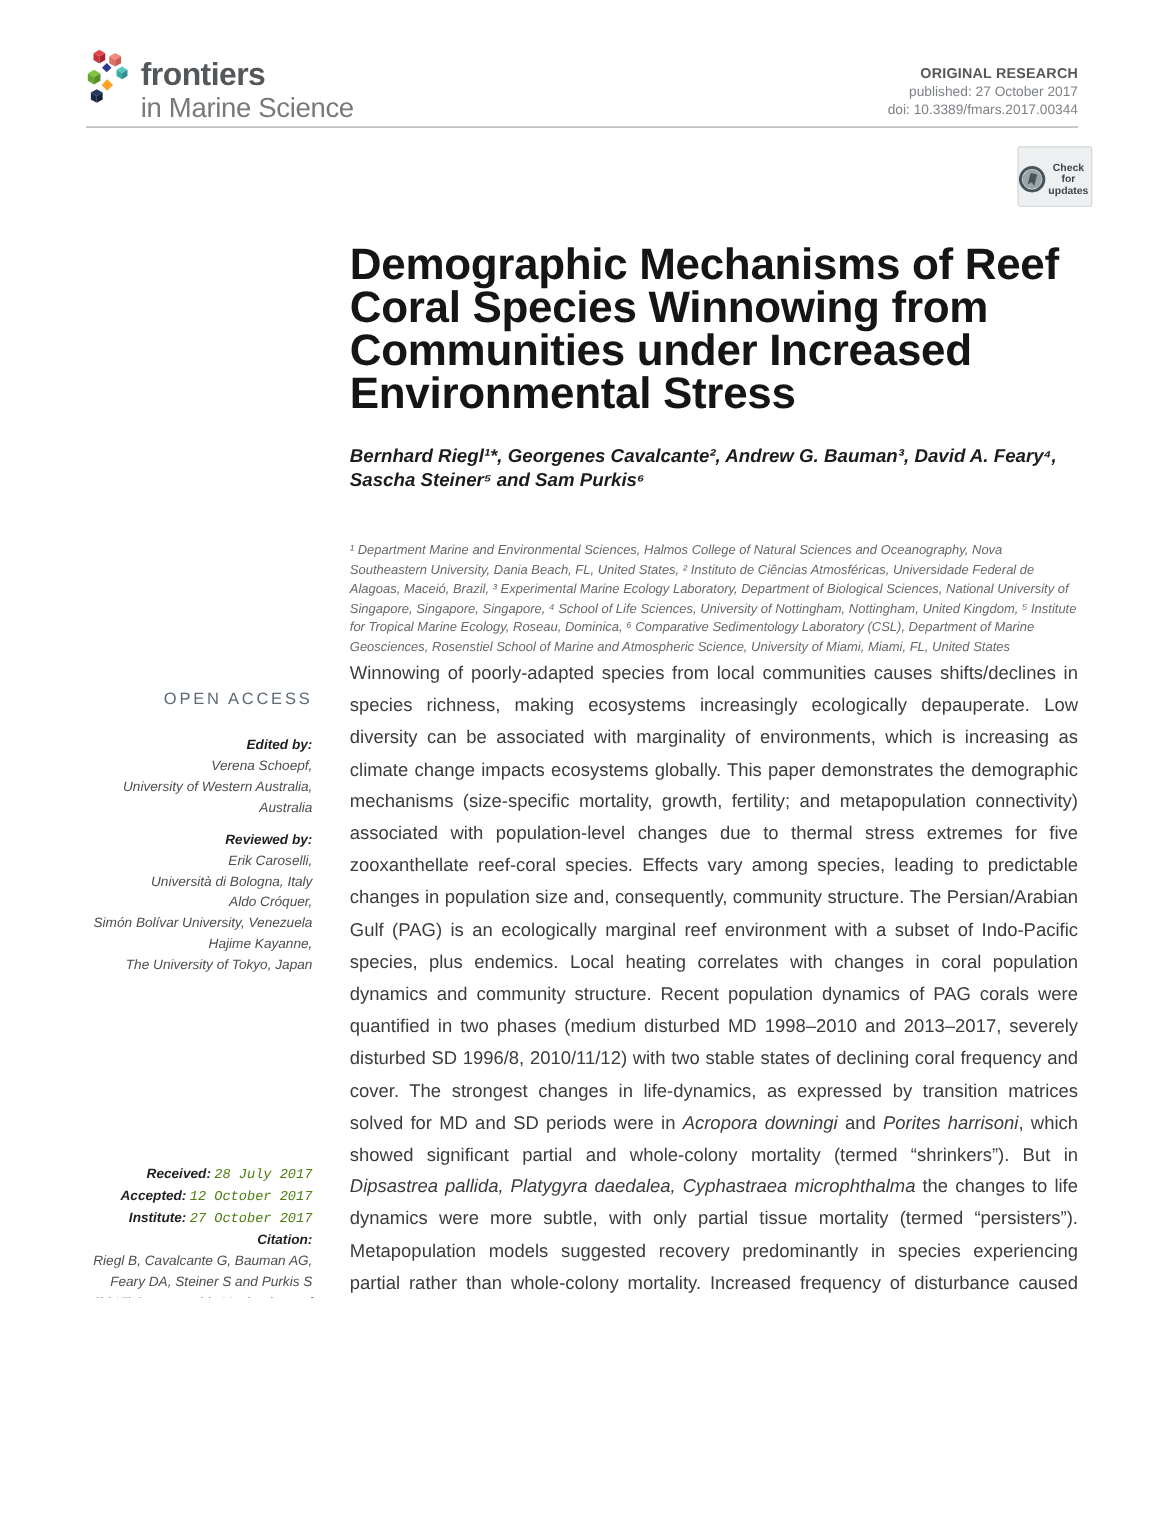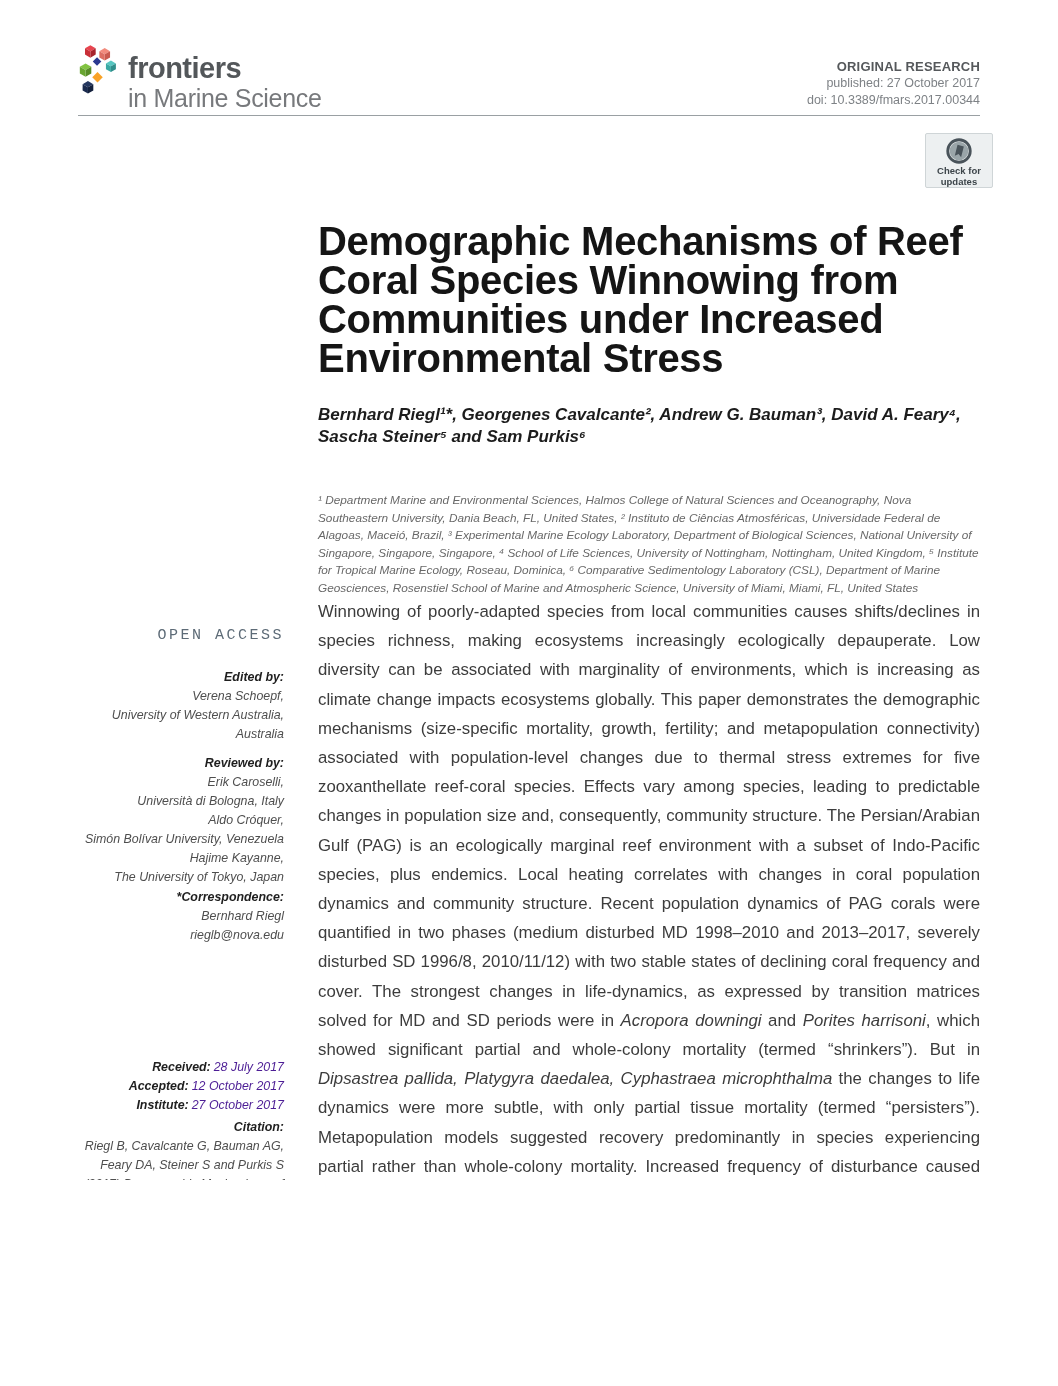--- a/index.html
+++ b/index.html
@@ -14,37 +14,37 @@
   .brand-name { font-size:29px; font-weight:bold; color:#53575a; letter-spacing:-0.5px; }
   .brand-journal { font-size:25px; color:#77797c; margin-top:3px; letter-spacing:-0.3px; }
 
   .header-meta { position:absolute; right:78px; top:58px; text-align:right; line-height:17px; }
   .article-type { font-size:13px; font-weight:bold; color:#55585b; letter-spacing:0.2px; }
   .meta-line { font-size:12.5px; color:#7e8286; }
   .header-rule { position:absolute; left:78px; right:78px; top:115px; border-top:1px solid #9aa0a3; }
 
   .check-badge { position:absolute; left:925px; top:133px; width:68px; height:55px;
     background:#edf0f1; border:1px solid #cfd5d7; border-radius:2px;
-    display:flex; flex-direction:column; align-items:center; padding-top:4px; cursor:pointer; }
+    display:flex; flex-direction:row; align-items:center; padding-top:4px; cursor:pointer; }
   .check-badge-text { font-size:9.5px; font-weight:bold; color:#3d454a; text-align:center; line-height:10.5px; white-space:pre-line; margin-top:2px; }
 
   
   .main-col { position:absolute; left:318px; width:662px; }
   .title { top:222px; font-size:40px; font-weight:bold; color:#151515; line-height:39px; letter-spacing:-0.3px; }
   .authors { top:404px; font-size:17px; font-weight:bold; font-style:italic; color:#1c1c1c; line-height:22px; white-space:pre-line; }
   .affiliations { top:464px; font-size:11.8px; font-style:italic; color:#686868; line-height:17.6px;margin-top:28px; }
   .abstract { top:597px; font-size:16.8px; color:#3c3c3c; line-height:29.2px; text-align:justify; }
   .abstract em { font-style:italic; }
 
   
   .sidebar-sec { position:absolute; left:78px; width:206px; text-align:right; font-style:italic; font-size:12.4px; line-height:19px; }
-  .open-access { font-family:Liberation Mono, monospace; font-style:normal; font-size:15px; letter-spacing:2.5px; color:#5d6b77; }
+  .open-access { font-family:Liberation Sans, sans-serif; font-style:normal; font-size:15px; letter-spacing:2.5px; color:#5d6b77; }
   .sb-label { font-weight:bold; color:#1f1f1f; }
   .sb-val { color:#4e4e4e; white-space:pre-line; }
-  .sb-inline-val { color:#4c1d95; margin-left:3px; }
+  .sb-inline-val { color:#4d7c0f; margin-left:3px;font-family:Liberation Mono, monospace; }
   .sb-email { color:#4e4e4e; text-decoration:none; cursor:pointer; }
 
   
   .footer { position:absolute; left:78px; right:78px; top:1303px; border-top:1px solid #8f9497; padding-top:9px;
     display:flex; justify-content:space-between; align-items:baseline; }
   .footer-side { font-size:16px; color:#8b5cf6;font-family:Liberation Mono, monospace; }
   .footer-page { font-size:13px; font-weight:bold; color:#333; position:absolute; left:0; right:0; text-align:center; }
 </style>
 </head>
 <body>
@@ -123,25 +123,20 @@
 The University of Tokyo, Japan</div>
   </div>
 
   <div class="sidebar-sec" style="top:668px;">
     <div class="sb-label">Edited by:</div>
     <div class="sb-val">Verena Schoepf,
 University of Western Australia,
 Australia</div>
   </div>
 
-  <div class="sidebar-sec" style="top:888px;">
-    <div class="sb-label">*Correspondence:</div>
-    <div class="sb-val">Bernhard Riegl</div>
-    <div><a class="sb-email">rieglb@nova.edu</a></div>
-  </div>
 
 
   <div class="sidebar-sec" style="top:1058px;">
     <div><span class="sb-label">Received:</span><span class="sb-inline-val">28 July 2017</span></div>
     <div><span class="sb-label">Accepted:</span><span class="sb-inline-val">12 October 2017</span></div>
     <div><span class="sb-label">Institute:</span><span class="sb-inline-val">27 October 2017</span></div>
   </div>
 
   <div class="sidebar-sec" style="top:1118px;">
     <div class="sb-label">Citation:</div>

